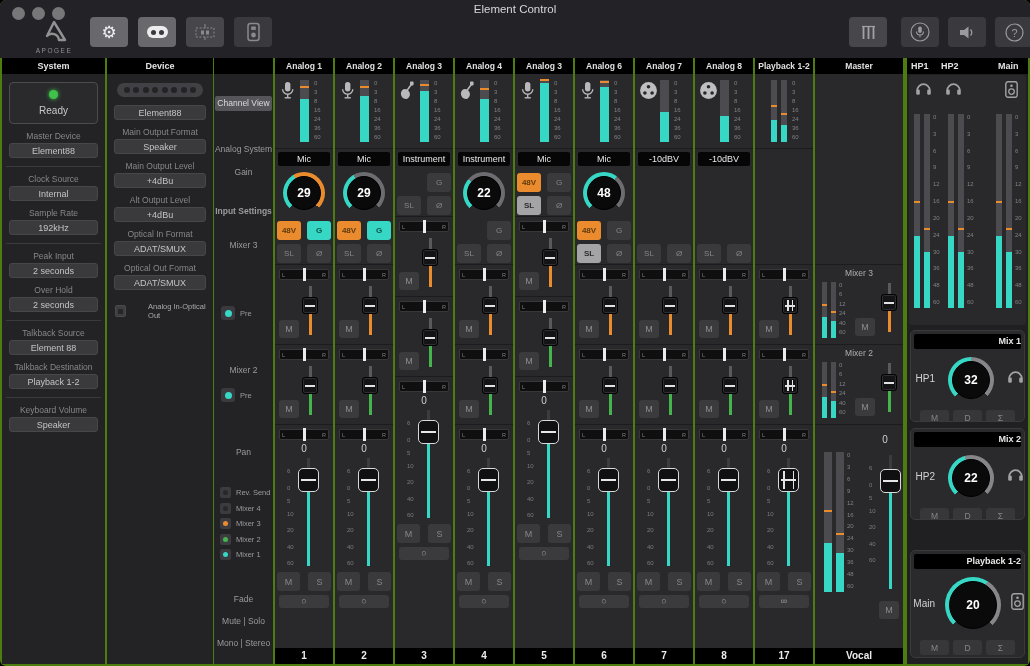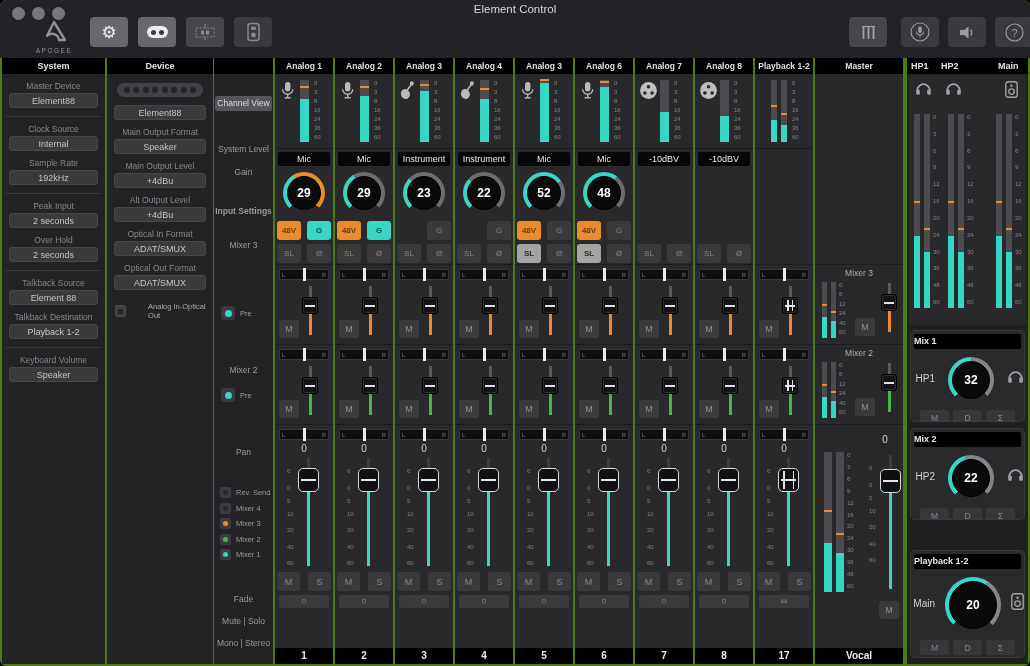--- a/index.html
+++ b/index.html
@@ -119,21 +119,21 @@
   .numstrip { position:absolute; left:0; right:0; bottom:0; height:16px; background:#000;
               color:#ececee; font-size:10px; font-weight:bold; text-align:center; line-height:16px; }
   .mixlabel { text-align:center; font-size:8.5px; color:#aeaeb1; margin-top:3px; }
 
   
   #rpanel { position:absolute; left:907px; top:58px; bottom:2px; width:121px; background:#202023; }
   .rhead { position:absolute; top:0; left:0; right:0; height:16px; background:#000; }
   .rhead span { position:absolute; top:0; font-size:9px; font-weight:bold; color:#e4e4e6; line-height:16px; }
   .monbox { position:absolute; top:17px; left:2px; right:2px; height:250px; background:#29292b; border-radius:3px; }
   .mixbox { position:absolute; left:3px; right:3px; background:#2a2a2c; border:1px solid #3a3a3d; border-radius:5px; overflow:hidden; }
-  .mixtitle { height:15px; background:#000; color:#e8e8ea; font-size:9px; font-weight:bold; text-align:left; line-height:15px; margin:3px 3px 0; border-radius:2px; }
+  .mixtitle { height:15px; background:#000; color:#e8e8ea; font-size:9px; font-weight:bold; text-align:right; line-height:15px; margin:3px 3px 0; border-radius:2px; }
   .mixrow2 { display:flex; align-items:center; justify-content:center; gap:7px; margin-top:5px; }
   .mixsrc { font-size:10px; color:#d2d2d4; width:24px; text-align:right; }
   .mixbtns { display:flex; justify-content:space-between; padding:0 9px; margin-top:7px; }
   .mixbtn { width:29px; height:15px; border-radius:3px; background:#37373a; color:#85858a; font-size:8.5px;
             display:flex; align-items:center; justify-content:center; }
 </style>
 </head>
 <body>
 
 <div class="app">
@@ -201,20 +201,24 @@
     <div class="tbtn dim" style="left:995px;">
       <svg width="19" height="19">
         <circle cx="9.5" cy="9.5" r="8.5" fill="none" stroke="#9b9b9f" stroke-width="1.2"></circle>
         <text x="9.5" y="13.5" text-anchor="middle" font-size="11" fill="#9b9b9f" font-family="Liberation Sans, sans-serif">?</text>
       </svg>
     </div>
   </div>
 
   <div class="panel" id="system">
     <div class="bheader">System</div>
+    <div class="readybox">
+      <span class="led-green"></span>
+      <div class="readytxt">Ready</div>
+    </div>
     <div class="fieldlab">Master Device</div>
     <div class="fieldval">Element88</div>
     <div class="divider"></div>
     <div class="fieldlab">Clock Source</div>
     <div class="fieldval">Internal</div>
     <div class="fieldlab">Sample Rate</div>
     <div class="fieldval">192kHz</div>
     <div class="divider"></div>
     <div class="fieldlab">Peak Input</div>
     <div class="fieldval">2 seconds</div>
@@ -257,21 +261,21 @@
       <span class="cb">
           <span class="cbdot"></span>
         </span>
       <span class="cblab">Analog In-Optical Out</span>
     </div>
   </div>
 
   <div class="panel" id="cv">
     <div class="bheader"></div>
   <div class="cv-btn" style="top: 38px;">Channel View</div>
-      <div class="cv-label" style="top: 86px;">System Level</div>
+      <div class="cv-label" style="top: 86px;">Analog System</div>
       <div class="cv-label" style="top: 109px;">Gain</div>
       <div class="cv-label" style="top: 148px; font-weight: bold;">Input Settings</div>
       <div class="cv-label" style="top: 182px;">Mixer 3</div>
       <div class="cv-label" style="top: 307px;">Mixer 2</div>
       <div class="cv-label" style="top: 389px;">Pan</div>
       <div class="cv-label" style="top: 536px;">Fade</div>
       <div class="cv-label" style="top: 558px;">Mute | Solo</div>
       <div class="cv-label" style="top: 580px;">Mono | Stereo</div>
       <div class="cv-pre" style="top: 248px;">
         <span class="ledbox">
@@ -536,25 +540,20 @@
             <span style="top: 18px;">8</span>
             <span style="top: 27px;">16</span>
             <span style="top: 36px;">24</span>
             <span style="top: 45px;">36</span>
             <span style="top: 54px;">60</span>
           </div>
         </div>
         <div class="sec sec-level">
           <div class="drop">Instrument</div>
         </div>
-        <div class="sec sec-knob">
-          <div class="knob" style="height: 42px; width: 42px; background: conic-gradient(from 225deg, rgb(54, 215, 196) 0deg, rgb(54, 215, 196) 89deg, rgb(109, 109, 113) 89deg, rgb(109, 109, 113) 270deg, transparent 270deg, transparent 360deg);">
-            <div class="knob-inner">23</div>
-          </div>
-        </div>
         <div class="sec sec-btns">
           <div class="btnrow">
             <div class="sbtn ghost">48V</div>
             <div class="sbtn">G</div>
           </div>
           <div class="btnrow">
             <div class="sbtn">SL</div>
             <div class="sbtn">Ø</div>
           </div>
         </div>
@@ -734,25 +733,20 @@
             <span style="top: 9px;">3</span>
             <span style="top: 18px;">8</span>
             <span style="top: 27px;">16</span>
             <span style="top: 36px;">24</span>
             <span style="top: 45px;">36</span>
             <span style="top: 54px;">60</span>
           </div>
         </div>
         <div class="sec sec-level">
           <div class="drop">Mic</div>
-        </div>
-        <div class="sec sec-knob">
-          <div class="knob" style="height: 42px; width: 42px; background: conic-gradient(from 225deg, rgb(54, 215, 196) 0deg, rgb(54, 215, 196) 189deg, rgb(109, 109, 113) 189deg, rgb(109, 109, 113) 270deg, transparent 270deg, transparent 360deg);">
-            <div class="knob-inner">52</div>
-          </div>
         </div>
         <div class="sec sec-btns">
           <div class="btnrow">
             <div class="sbtn on-orange">48V</div>
             <div class="sbtn">G</div>
           </div>
           <div class="btnrow">
             <div class="sbtn on-lit">SL</div>
             <div class="sbtn">Ø</div>
           </div>

